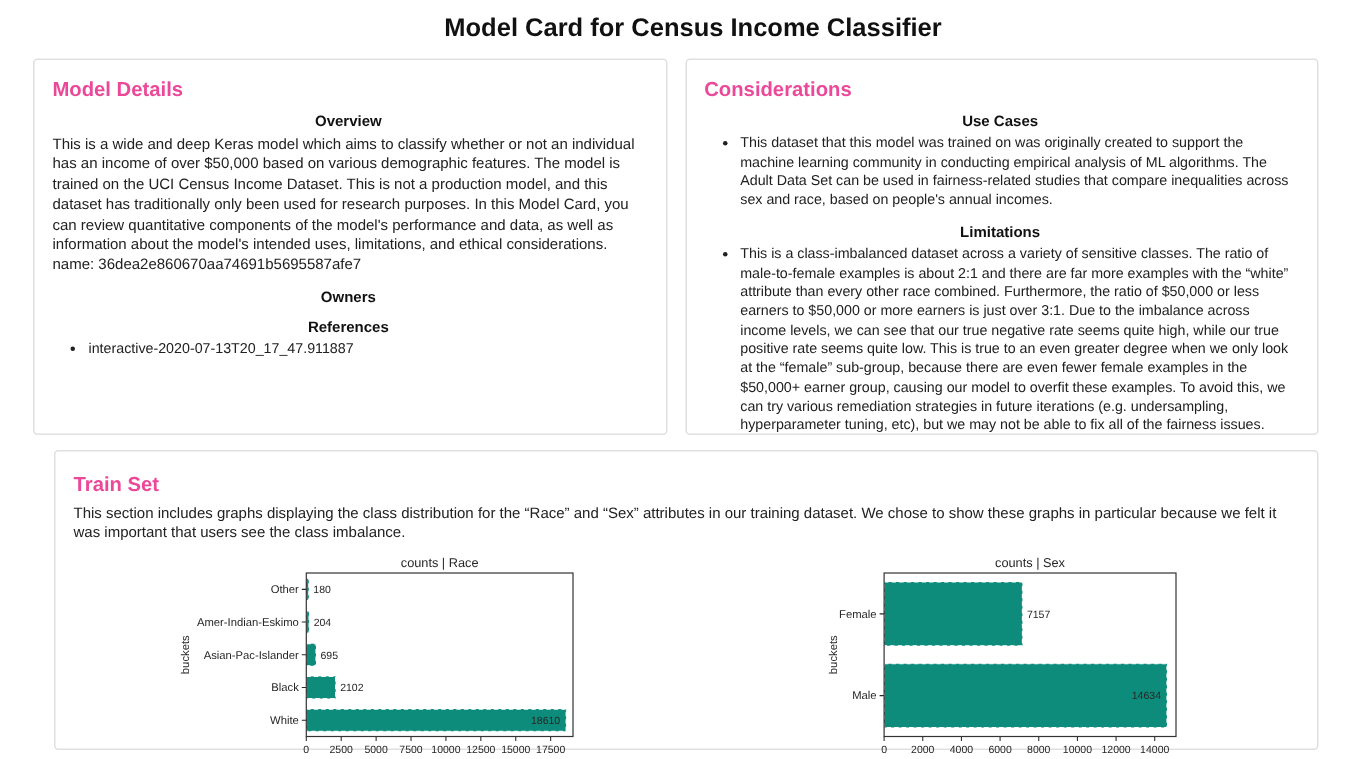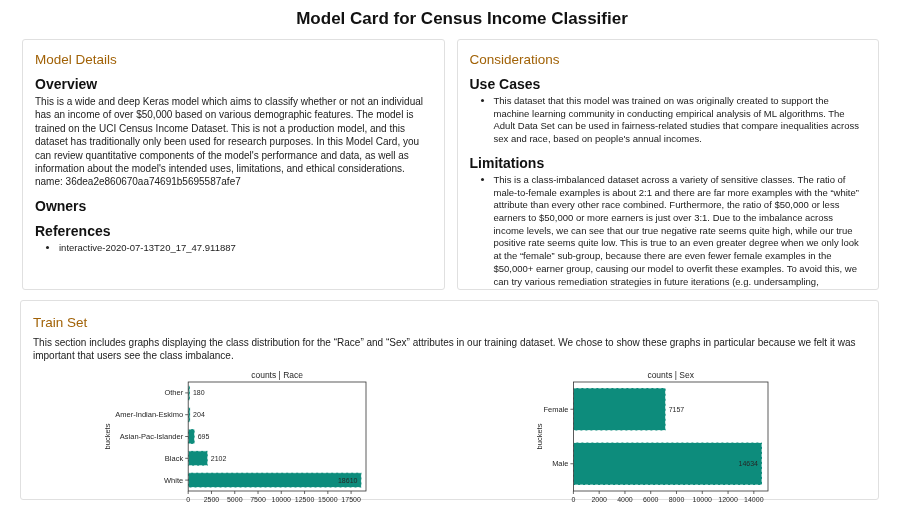--- a/index.html
+++ b/index.html
@@ -26,45 +26,46 @@
   }
   .card {
     background: #fff;
     border: 1px solid #e0e0e0;
     border-radius: 3px;
     padding: 10px 14px 10px 12px;
   }
   .card.top { width: 50%; height: 251px; overflow: hidden; }
   .card h2 {
     font-size: 13.5px;
-    font-weight: 400;
-    color: #a16207;
+    font-weight: 700;
+    color: #ec4899;
     margin: 2px 0 6px 0;
   }
   .card h3 {
-    font-size: 14px;
+    font-size: 10px;
     font-weight: 700;
     color: #111;
     margin: 9px 0 3px 0;
+    text-align: center;
   }
   .card p {
     font-size: 10px;
     line-height: 1.34;
     margin: 0;
   }
   .card ul {
     margin: 2px 0 0 0;
     padding-left: 24px;
   }
   .card li {
     font-size: 9.5px;
     line-height: 1.34;
   }
   .card.train {
-    margin: 10px 21px 0 20px;
+    margin: 10px 21px 0 36px;
     height: 200px;
     padding-top: 12px;
   }
   .train-desc { margin-top: 2px !important; }
   .charts {
     display: flex;
     margin-left: 69px;
     gap: 162px;
     margin-top: 6px;
   }

